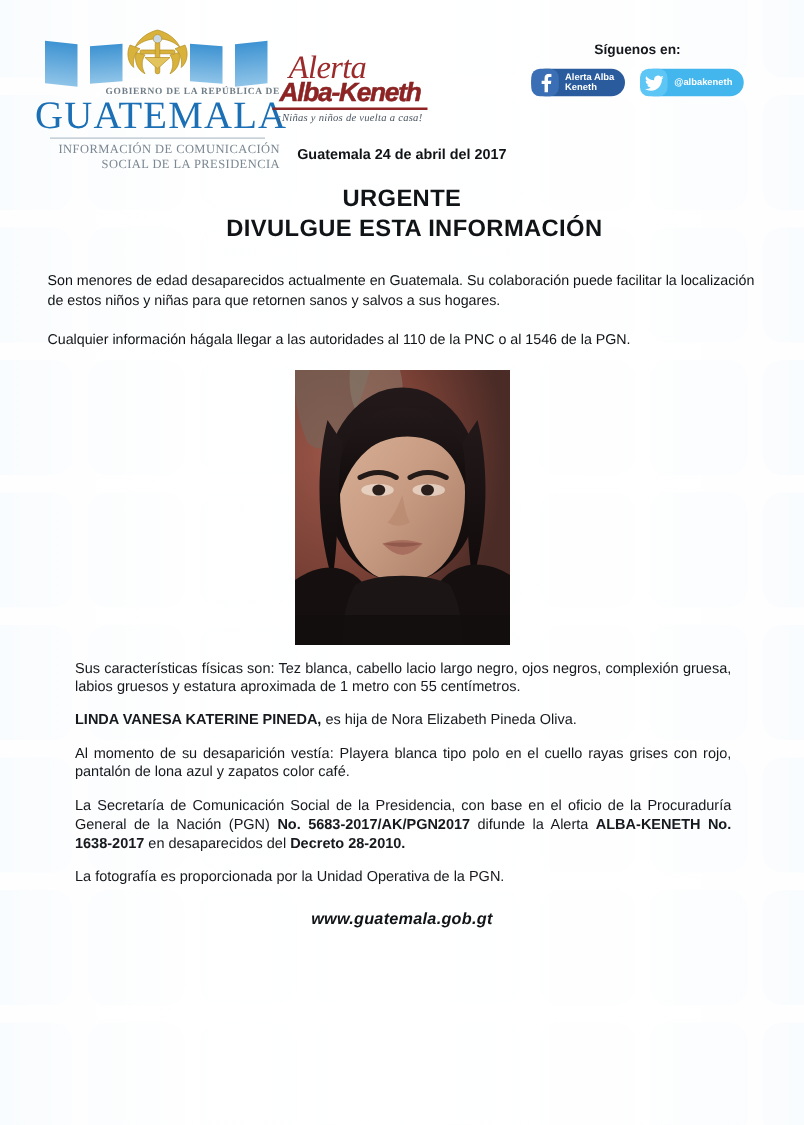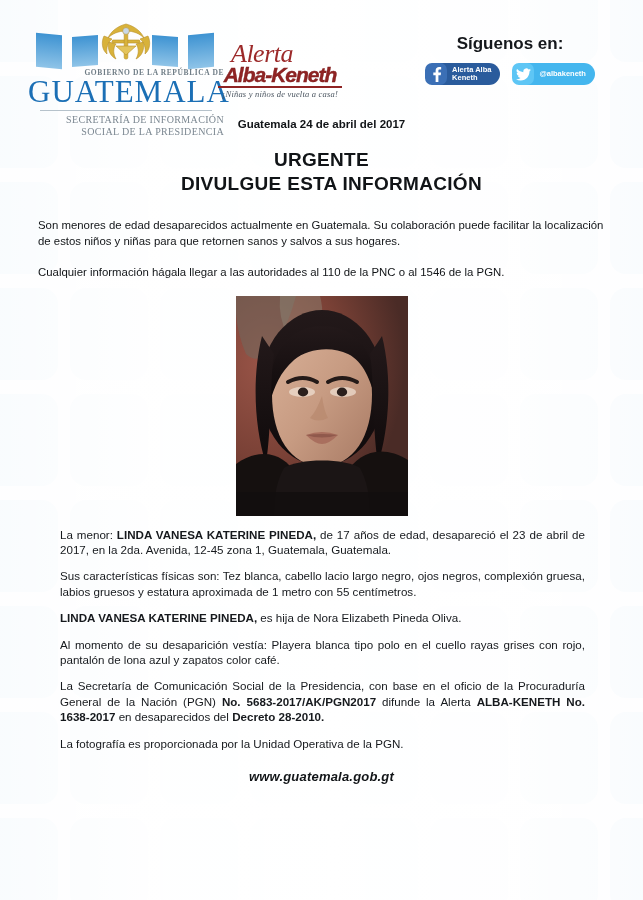--- a/index.html
+++ b/index.html
@@ -167,21 +167,21 @@
 
   
   #social {
     position: absolute;
     right: 18px;
     top: 34px;
     width: 230px;
     text-align: center;
   }
   #social-title {
-    font-size: 17px;
+    font-size: 11px;
     font-weight: bold;
     color: #15181c;
     margin-bottom: 9px;
   }
   #social-row {
     display: flex;
     justify-content: center;
     gap: 12px;
     align-items: flex-start;
   }
@@ -392,21 +392,21 @@
               <rect x="26.2" y="13" width="3.6" height="26" rx="1.4"></rect>
               <path d="M18 26 l20 0 -10 9 z" fill="#e3c45c"></path>
               <circle cx="28" cy="11" r="3.4" fill="#c9d8e6"></circle>
             </g>
           </svg>
         </div>
         <div id="gt-gob">GOBIERNO DE LA REPÚBLICA DE</div>
         <div id="gt-name">GUATEMALA</div>
         <div id="gt-rule"></div>
         <div id="gt-sub">
-          <div>SECRETARÍA DE INFORMACIÓN</div>
+          <div>INFORMACIÓN DE COMUNICACIÓN</div>
           <div>SOCIAL DE LA PRESIDENCIA</div>
         </div>
       </div>
 
       <div id="ak-logo">
         <div id="ak-alerta">Alerta</div>
         <div id="ak-name">Alba-Keneth</div>
         <div id="ak-bar"></div>
         <div id="ak-tag">¡Niñas y niños de vuelta a casa!</div>
       </div>
@@ -489,21 +489,20 @@
           <path d="M0 168 C26 150 48 158 60 178 L60 220 L0 220 Z" fill="#15100f"></path>
           <path d="M172 164 C146 148 122 156 110 178 L110 220 L172 220 Z" fill="#15100f"></path>
           <path d="M48 172 C62 162 110 162 124 172 C132 186 134 204 134 220 L38 220 C38 202 40 186 48 172 Z" fill="#1b1515"></path>
           <rect x="0" y="196" width="172" height="24" fill="#120e0e" opacity=".85"></rect>
         </svg>
       </div>
     </div>
 
     <div id="body-text">
 
-      <p><span>La menor: </span><b>LINDA VANESA KATERINE PINEDA,</b><span> de 17 años de edad, desapareció el 23 de abril de 2017, en la 2da. Avenida, 12-45 zona 1, Guatemala, Guatemala.</span></p>
 
       <p>Sus características físicas son: Tez blanca, cabello lacio largo negro, ojos negros, complexión gruesa, labios gruesos y estatura aproximada de 1 metro con 55 centímetros.</p>
 
       <p><b>LINDA VANESA KATERINE PINEDA,</b><span> es hija de Nora Elizabeth Pineda Oliva.</span></p>
 
       <p>Al momento de su desaparición vestía: Playera blanca tipo polo en el cuello rayas grises con rojo, pantalón de lona azul y zapatos color café.</p>
 
       <p><span>La Secretaría de Comunicación Social de la Presidencia, con base en el oficio de la Procuraduría General de la Nación (PGN) </span><b>No. 5683-2017/AK/PGN2017</b><span> difunde la Alerta </span><b>ALBA-KENETH No. 1638-2017</b><span> en desaparecidos del </span><b>Decreto 28-2010.</b></p>
 
 

